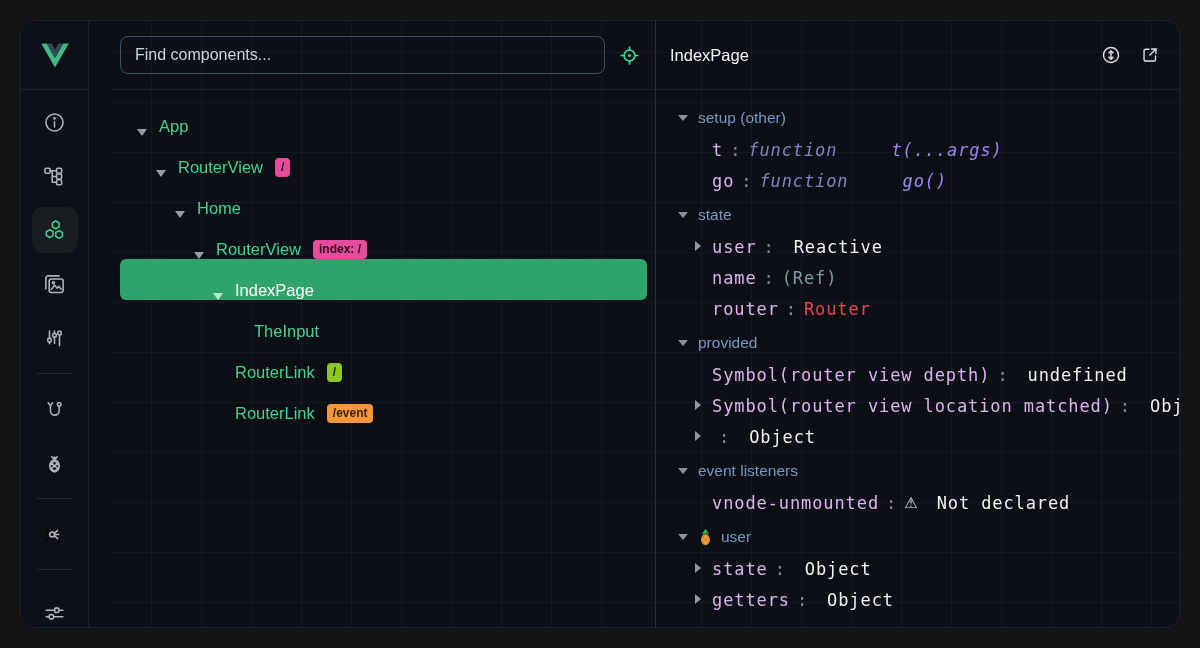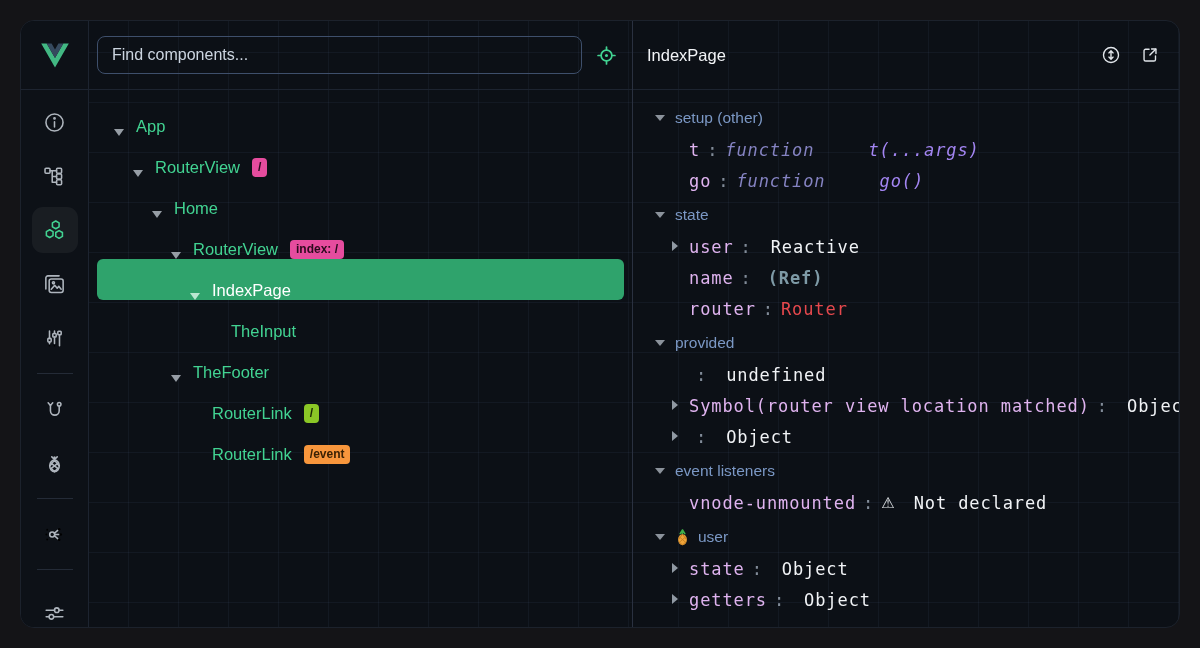--- a/index.html
+++ b/index.html
@@ -1,18 +1,18 @@
 <!DOCTYPE html>
 <html><head>
 <meta charset="utf-8">
 <style>
   html,body{margin:0;padding:0;width:1200px;height:648px;background:#141417;overflow:hidden;
     font-family:"Liberation Sans",sans-serif;-webkit-font-smoothing:antialiased;}
   .app{position:absolute;left:20px;top:20px;width:1160px;height:608px;background:#0c1016;
-    border:1px solid #1c222c;border-radius:14px;overflow:hidden;display:flex;box-sizing:border-box;}
+    border:1px solid #1c222c;border-radius:14px;overflow:hidden;display:flex;box-sizing:border-box;gap:23px;}
   
   .sidebar{width:67px;flex:none;border-right:1px solid #1d2430;display:flex;flex-direction:column;background:#0d1117;}
   .logo-box{height:68px;border-bottom:1px solid #1d2430;display:flex;align-items:center;justify-content:center;flex:none;}
   .nav{flex:1;display:flex;flex-direction:column;align-items:center;padding-top:5px;}
   .nav-item{width:46px;height:46px;margin:4px 0;display:flex;align-items:center;justify-content:center;
     border-radius:11px;cursor:pointer;}
   .nav-item.active{background:rgba(255,255,255,0.05);}
   .nav-item svg{width:25px;height:25px;stroke:#aeb5bd;stroke-width:1.5;fill:none;stroke-linecap:round;stroke-linejoin:round;}
   .nav-item.active svg{stroke:#42d392;}
   .nav-divider{width:36px;height:1px;background:#242b37;margin:8px 0;flex:none;}
@@ -53,21 +53,21 @@
   .sec-pine{margin-right:8px;display:flex;align-items:center;}
   .insp-row{height:31px;display:flex;align-items:center;font-family:"DejaVu Sans Mono",monospace;font-size:17px;
     letter-spacing:0.9px;white-space:nowrap;padding-left:40px;position:relative;cursor:default;}
   .row-arrow{position:absolute;left:23px;top:10px;width:0;height:0;border-top:5px solid transparent;
     border-bottom:5px solid transparent;border-left:6.5px solid #9099a3;cursor:pointer;}
   .k{color:#dfb3ef;}
   .colon{color:#828c99;margin:0 7px;}
   .kw{color:#8583c2;font-style:italic;margin-right:9px;}
   .sig{color:#a385f2;font-style:italic;margin-left:45px;}
   .val-text{color:#f1f3f6;padding-left:12px;}
-  .val-ref{color:#7e9aa6;margin-left:9px;font-weight:bold;}
+  .val-ref{color:#7e9aa6;}
   .val-danger{color:#e5484d;}
   .warn-ico{color:#e4e8ec;font-family:"DejaVu Sans",sans-serif;font-size:15px;margin-right:7px;letter-spacing:0;}
 </style>
 </head>
 <body>
 
 <div class="app">
 
   <div class="sidebar">
     <div class="logo-box">
@@ -228,27 +228,20 @@
             <span style="width: 76px; flex: 0 0 auto;"></span>
             <span class="tree-tri">
               <span class="tw-down"></span>
             </span>
             <span>IndexPage</span>
           </div>
           <div class="tree-row">
             <span style="width: 95px; flex: 0 0 auto;"></span>
             <span class="tree-tri"></span>
             <span>TheInput</span>
-          </div>
-          <div class="tree-row">
-            <span style="width: 57px; flex: 0 0 auto;"></span>
-            <span class="tree-tri">
-              <span class="tw-down"></span>
-            </span>
-            <span>TheFooter</span>
           </div>
           <div class="tree-row">
             <span style="width: 76px; flex: 0 0 auto;"></span>
             <span class="tree-tri"></span>
             <span>RouterLink</span>
             <span class="badge" style="background: rgb(139, 199, 38); color: rgb(28, 42, 4);">/</span>
           </div>
           <div class="tree-row">
             <span style="width: 76px; flex: 0 0 auto;"></span>
             <span class="tree-tri"></span>
@@ -316,20 +309,21 @@
           <div class="insp-row">
             <span class="k">router</span>
             <span class="colon">:</span>
             <span class="val-danger">Router</span>
           </div>
           <div class="section-header">
             <span class="sec-tri"></span>
             <span>provided</span>
           </div>
           <div class="insp-row">
+            <span class="k">Symbol(router view depth)</span>
             <span class="colon">:</span>
             <span class="val-text">undefined</span>
           </div>
           <div class="insp-row">
             <span class="row-arrow"></span>
             <span class="k">Symbol(router view location matched)</span>
             <span class="colon">:</span>
             <span class="val-text">Object</span>
           </div>
           <div class="insp-row">

